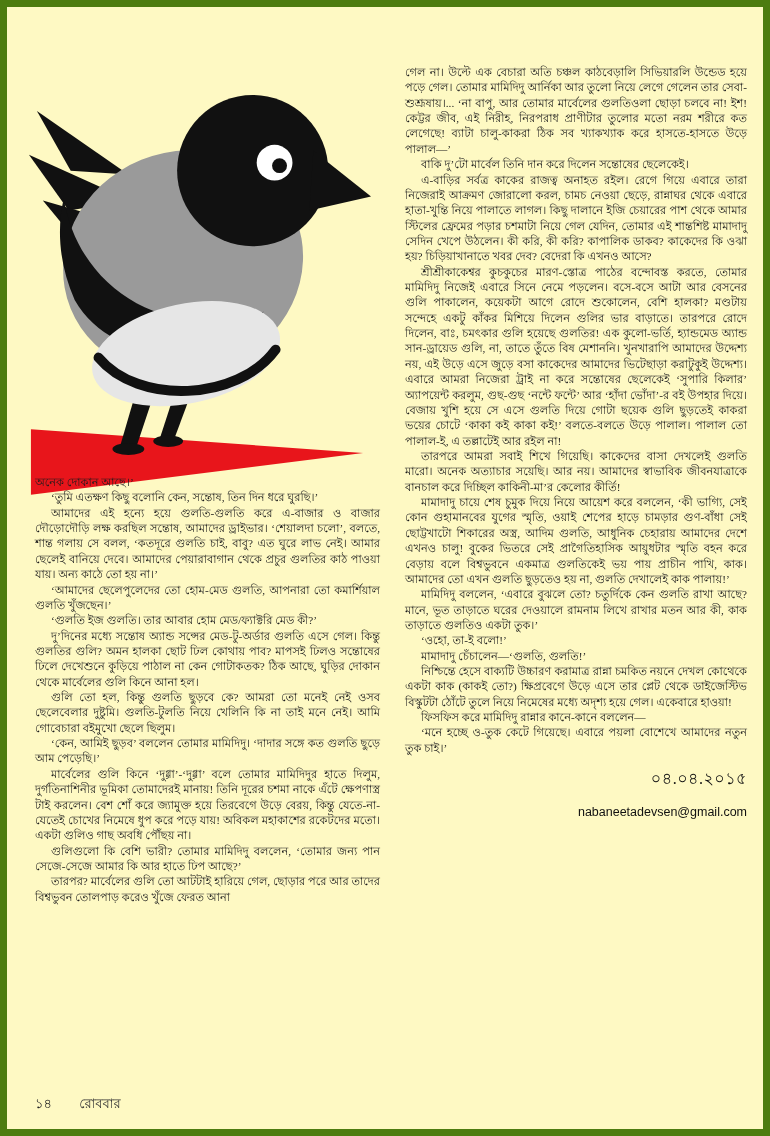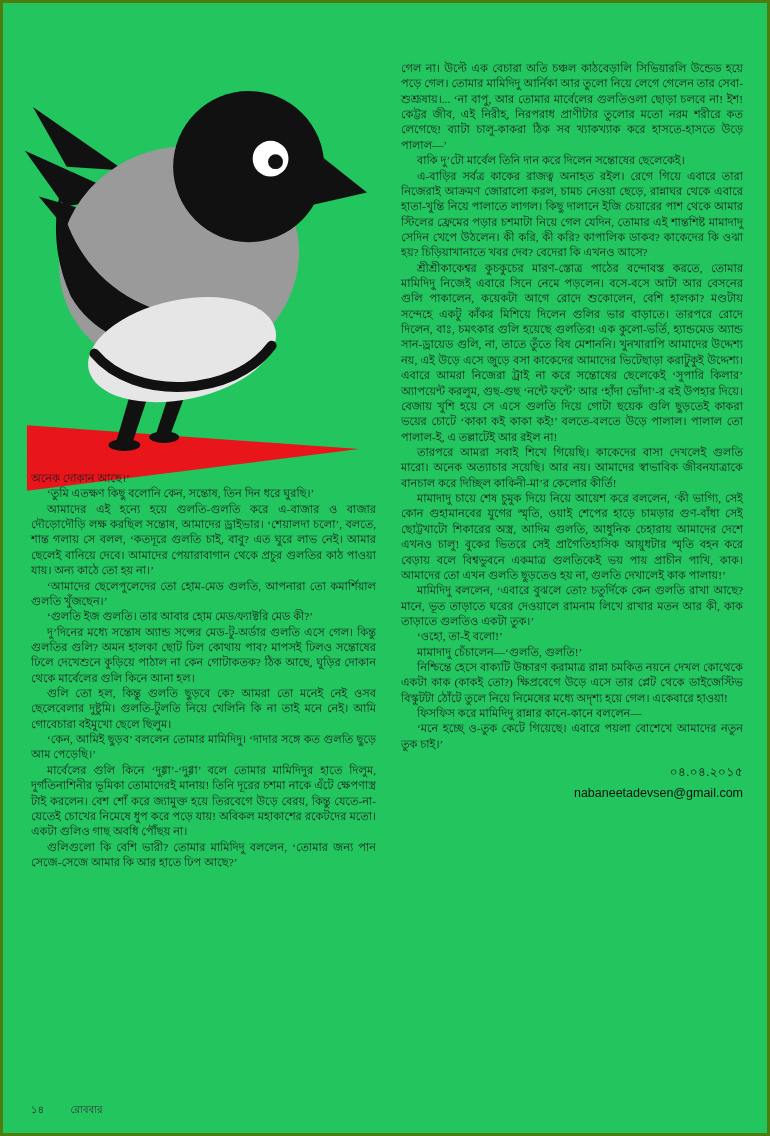--- a/index.html
+++ b/index.html
@@ -6,54 +6,54 @@
   html, body { width: 770px; height: 1136px; }
   body {
     background: #ffffff;
     font-family: "Liberation Serif", serif;
     position: relative;
     overflow: hidden;
   }
   .page {
     position: absolute;
     inset: 0;
-    background: #22c55e;
-    border: 3px solid #4d7c0f;
+    background: #fef9c3;
+    border: 7px solid #4d7c0f;
   }
   .illustration {
     position: absolute;
     left: 12px;
     top: 52px;
     width: 358px;
     height: 448px;
   }
   .col {
     position: absolute;
     font-size: 11.3px;
     line-height: 1.36;
     color: #1c1c1c;
     text-align: justify;
   }
   .col p { text-indent: 16px; margin: 0; }
   .col p.cont { text-indent: 0; }
   .col-right { left: 398px; top: 58px; width: 342px; }
   .col-left  { left: 28px;  top: 468px; width: 345px; }
   .byline { margin-top: 12px; text-align: right; }
-  .byline .date { font-size: 12px; letter-spacing: 0.5px; color: #111; }
+  .byline .date { font-size: 16px; letter-spacing: 0.5px; color: #111; }
   .byline .email {
     font-family: "Liberation Sans", sans-serif;
     font-size: 12.5px;
-    margin-top: 5px;
+    margin-top: 14px;
     color: #111;
   }
   .footer {
     position: absolute;
     left: 28px;
     bottom: 14px;
-    font-size: 10px;
+    font-size: 13px;
     color: #222;
   }
   .footer .pgnum { margin-right: 24px; }
   .footer .mag { color: #333; }
 </style>
 </head>
 <body>
 
 <div class="page">
 
@@ -110,20 +110,21 @@
     <p class="cont">অনেক দোকান আছে।’</p>
     <p>‘তুমি এতক্ষণ কিছু বলোনি কেন, সন্তোষ, তিন দিন ধরে ঘুরছি।’</p>
     <p>আমাদের এই হন্যে হয়ে গুলতি-গুলতি করে এ-বাজার ও বাজার দৌড়োদৌড়ি লক্ষ করছিল সন্তোষ, আমাদের ড্রাইভার। ‘শেয়ালদা চলো’, বলতে, শান্ত গলায় সে বলল, ‘কতদূরে গুলতি চাই, বাবু? এত ঘুরে লাভ নেই। আমার ছেলেই বানিয়ে দেবে। আমাদের পেয়ারাবাগান থেকে প্রচুর গুলতির কাঠ পাওয়া যায়। অন্য কাঠে তো হয় না।’</p>
     <p>‘আমাদের ছেলেপুলেদের তো হোম-মেড গুলতি, আপনারা তো কমার্শিয়াল গুলতি খুঁজছেন।’</p>
     <p>‘গুলতি ইজ গুলতি। তার আবার হোম মেড/ফ্যাক্টরি মেড কী?’</p>
     <p>দু’দিনের মধ্যে সন্তোষ অ্যান্ড সন্সের মেড-টু-অর্ডার গুলতি এসে গেল। কিন্তু গুলতির গুলি? অমন হালকা ছোট ঢিল কোথায় পাব? মাপসই ঢিলও সন্তোষের ঢিলে দেখেশুনে কুড়িয়ে পাঠাল না কেন গোটাকতক? ঠিক আছে, ঘুড়ির দোকান থেকে মার্বেলের গুলি কিনে আনা হল।</p>
     <p>গুলি তো হল, কিন্তু গুলতি ছুড়বে কে? আমরা তো মনেই নেই ওসব ছেলেবেলার দুষ্টুমি। গুলতি-টুলতি নিয়ে খেলিনি কি না তাই মনে নেই। আমি গোবেচারা বইমুখো ছেলে ছিলুম।</p>
     <p>‘কেন, আমিই ছুড়ব’ বললেন তোমার মামিদিদু। ‘দাদার সঙ্গে কত গুলতি ছুড়ে আম পেড়েছি।’</p>
     <p>মার্বেলের গুলি কিনে ‘দুগ্গা’-‘দুগ্গা’ বলে তোমার মামিদিদুর হাতে দিলুম, দুর্গতিনাশিনীর ভূমিকা তোমাদেরই মানায়! তিনি দূরের চশমা নাকে এঁটে ক্ষেপণাস্ত্র টাই করলেন। বেশ শোঁ করে জ্যামুক্ত হয়ে তিরবেগে উড়ে বেরয়, কিন্তু যেতে-না-যেতেই চোখের নিমেষে ধুপ করে পড়ে যায়! অবিকল মহাকাশের রকেটদের মতো। একটা গুলিও গাছ অবধি পৌঁছয় না।</p>
     <p>গুলিগুলো কি বেশি ভারী? তোমার মামিদিদু বললেন, ‘তোমার জন্য পান সেজে-সেজে আমার কি আর হাতে ঢিপ আছে?’</p>
+    <p>তারপর? মার্বেলের গুলি তো আটটাই হারিয়ে গেল, ছোড়ার পরে আর তাদের বিশ্বভুবন তোলপাড় করেও খুঁজে ফেরত আনা</p>
   </div>
 
   <div class="footer">
     <span class="pgnum">১৪</span>
     <span class="mag">রোববার</span>
   </div>
 
 </div>
 
 </body></html>

